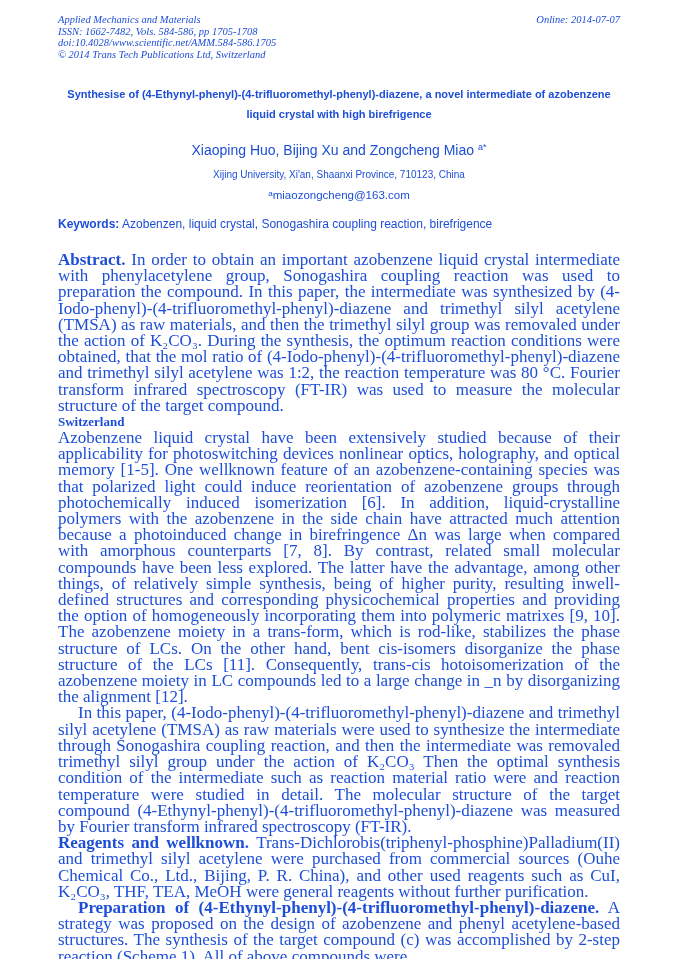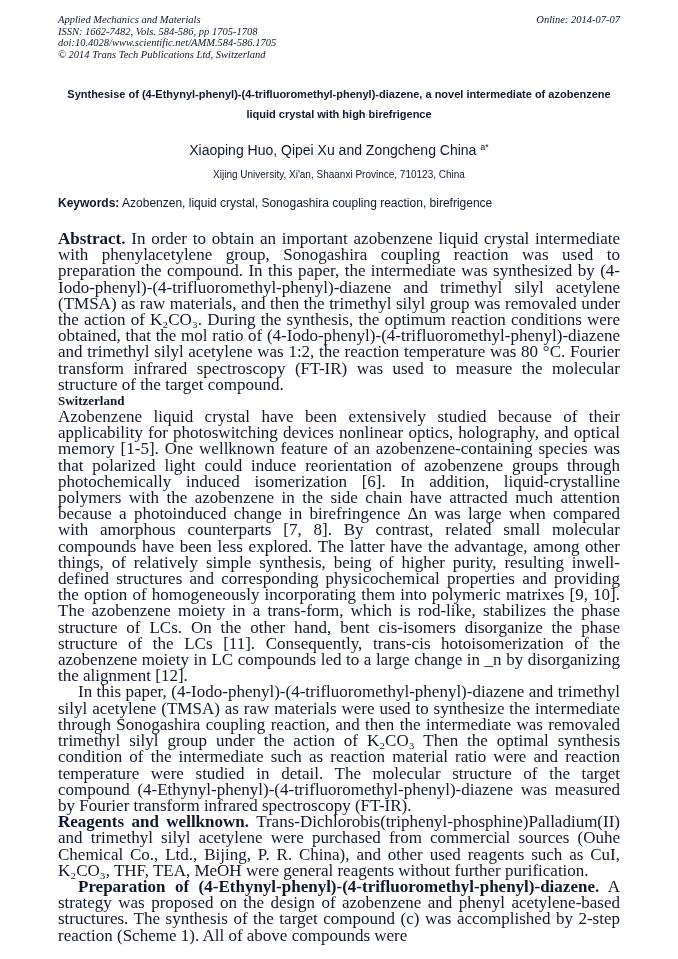--- a/index.html
+++ b/index.html
@@ -1,21 +1,21 @@
 <!DOCTYPE html>
 <html><head>
 <meta charset="utf-8">
 <style>
   html, body { margin: 0; padding: 0; background: #ffffff; }
   .page {
     position: relative;
     width: 678px;
     height: 959px;
     background: #ffffff;
-    color: #0f172a;
+    color: #1d4ed8;
     font-family: "Liberation Serif", "DejaVu Serif", serif;
     overflow: hidden;
     box-sizing: border-box;
   }
   .content { margin: 0 58px; width: 562px; }
 
   
   .meta-row {
     display: flex;
     justify-content: space-between;
@@ -105,26 +105,27 @@
         <div>ISSN: 1662-7482, Vols. 584-586, pp 1705-1708</div>
         <div>doi:10.4028/www.scientific.net/AMM.584-586.1705</div>
         <div>© 2014 Trans Tech Publications Ltd, Switzerland</div>
       </div>
       <div class="meta-online">Online: 2014-07-07</div>
     </div>
 
     <div class="paper-title">Synthesise of (4-Ethynyl-phenyl)-(4-trifluoromethyl-phenyl)-diazene, a novel intermediate of azobenzene liquid crystal with high birefrigence</div>
 
     <div class="authors">
-      <span>Xiaoping Huo, Qipei Xu and Zongcheng China</span>
+      <span>Xiaoping Huo, Bijing Xu and Zongcheng Miao</span>
       <span class="sup">a*</span>
     </div>
 
     <div class="affiliation">Xijing University, Xi'an, Shaanxi Province, 710123, China</div>
 
+    <div class="email"><span class="sup">a</span><span>miaozongcheng@163.com</span></div>
 
     <div class="keywords">
       <b>Keywords:</b>
       <span>Azobenzen, liquid crystal, Sonogashira coupling reaction, birefrigence</span>
     </div>
 
     <p class="body-par abstract">
       <span class="lead">Abstract.</span>
       <span>In order to obtain an important azobenzene liquid crystal intermediate with phenylacetylene group, Sonogashira coupling reaction was used to preparation the compound. In this paper, the intermediate was synthesized by (4-Iodo-phenyl)-(4-trifluoromethyl-phenyl)-diazene and trimethyl silyl acetylene (TMSA) as raw materials, and then the trimethyl silyl group was removaled under the action of K₂CO₃. During the synthesis, the optimum reaction conditions were obtained, that the mol ratio of (4-Iodo-phenyl)-(4-trifluoromethyl-phenyl)-diazene and trimethyl silyl acetylene was 1:2, the reaction temperature was 80 °C. Fourier transform infrared spectroscopy (FT-IR) was used to measure the molecular structure of the target compound.</span>
     </p>

